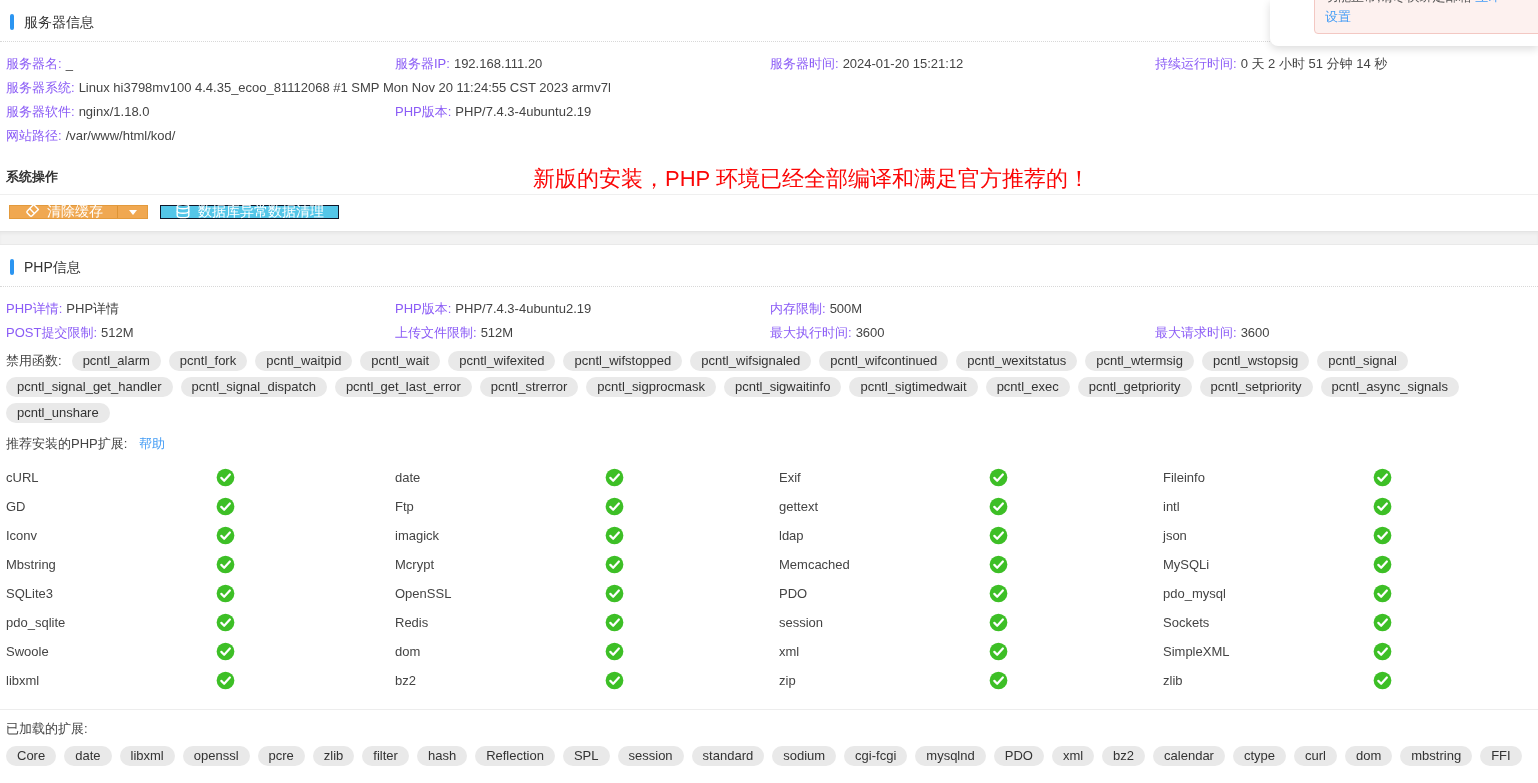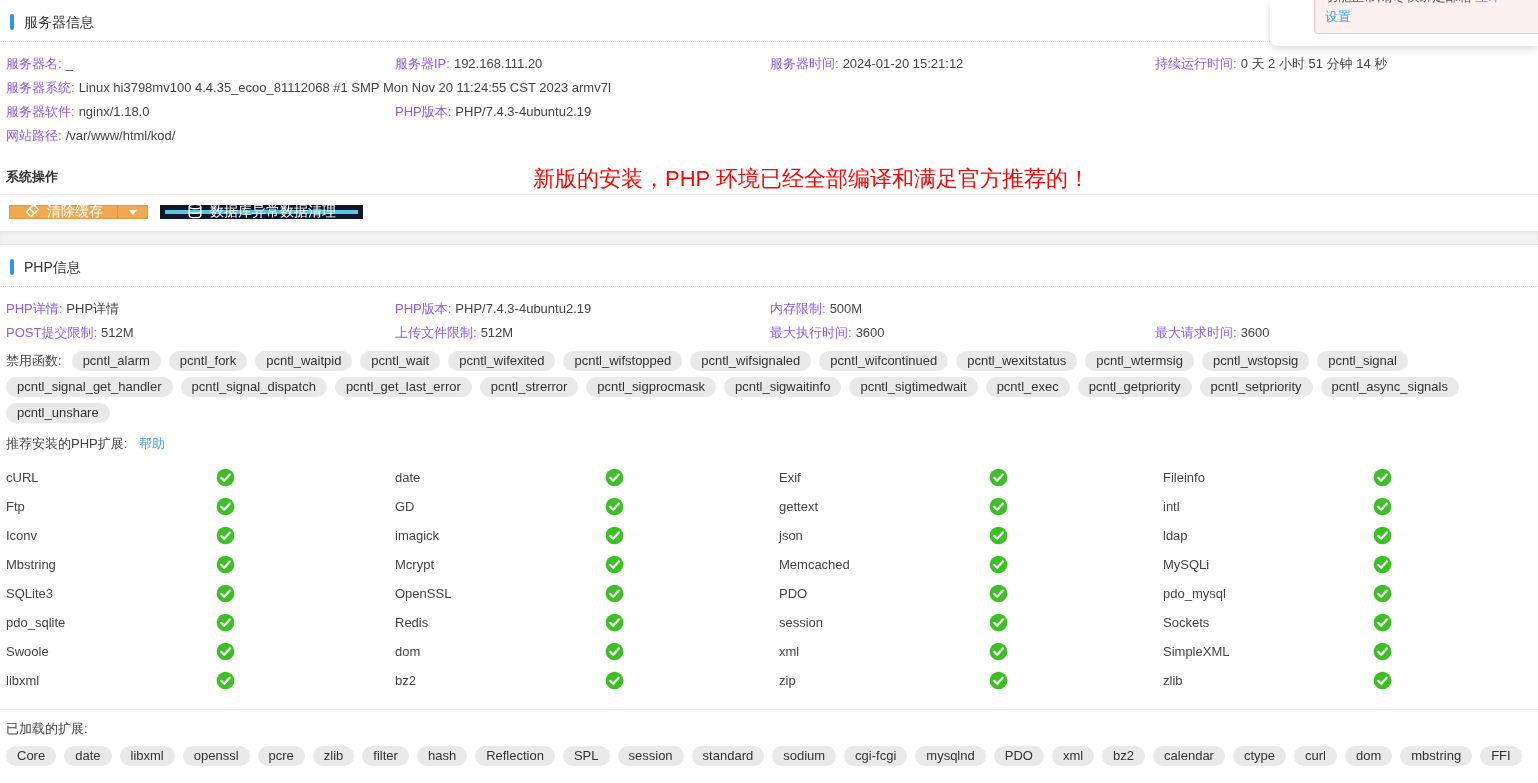--- a/index.html
+++ b/index.html
@@ -21,21 +21,21 @@
   a.link { color:#459df5; text-decoration:none; cursor:pointer; }
   .ops { padding-left:6px; margin-top:20px; }
   .ops-title { font-weight:bold; color:#333; font-size:13px; margin:4px 0 8px 0;font-family:Liberation Mono, monospace; }
   .ops-divider { border-top:1px solid #efefef; margin:0 -6px 0 -6px; }
   .ops-buttons { display:flex; align-items:center; gap:12px; padding:10px 0 12px 3px; }
   .btn { height:14px; border-radius:0; display:inline-flex; align-items:center; color:#fff; font-size:14px; cursor:pointer; user-select:none; }
   .btn-warning { background:#f0a851; border:1px solid #e39a3c; }
   .btn-warning .btn-main { display:inline-flex; align-items:center; gap:7px; padding:0 14px; height:100%; }
   .btn-warning .btn-caret { width:30px; height:100%; border-left:1px solid #dd9435; display:inline-flex; align-items:center; justify-content:center; }
   .caret { width:0; height:0; border-left:4px solid transparent; border-right:4px solid transparent; border-top:5px solid #fff; }
-  .btn-info { background:#54c6e8; border:5px solid #0f172a; padding:0 22px; gap:7px; }
+  .btn-info { background:#54c6e8; border:1px solid #0f172a; padding:0 14px; gap:7px; }
   .annotation { position:absolute; left:533px; top:164px; font-size:22px; color:#fb0606; white-space:nowrap; }
   .gray-band { height:14px; background:#f2f2f2; border-top:1px solid #e4e4e4; border-bottom:1px solid #e9e9e9; box-shadow:inset 0 2px 3px rgba(0,0,0,0.04); }
   .tags-flow { display:flex; flex-wrap:wrap; align-items:center; gap:6px 8px; padding:6px 8px 2px 6px; }
   .tags-label { margin-right:2px; color:#444; }
   .pill { background:#e9e9e9; color:#333; border-radius:10px; padding:2px 11px; line-height:16px; white-space:nowrap; }
   .rec-row { padding:10px 0 2px 6px; }
   .ext-grid { display:grid; grid-template-columns:389px 384px 384px auto; grid-auto-rows:29px; align-items:center; padding:8px 0 4px 6px; }
   .ext-cell { position:relative; height:19px; display:flex; align-items:center; }
   .ext-name { color:#444; }
   .check { position:absolute; left:210px; top:0; width:19px; height:19px; display:inline-flex; }
@@ -193,40 +193,40 @@
         <span class="ext-name">Fileinfo</span>
         <span class="check">
           <svg width="19" height="19" viewBox="0 0 20 20">
             <circle cx="10" cy="10" r="9.3" fill="#3dbf26"></circle>
             <path d="M5.6 10.4 l3 3 l6-6.6" stroke="#fff" stroke-width="2.3" fill="none" stroke-linecap="round" stroke-linejoin="round"></path>
           </svg>
         </span>
       </div>
 
       <div class="ext-cell">
+        <span class="ext-name">GD</span>
+        <span class="check">
+          <svg width="19" height="19" viewBox="0 0 20 20">
+            <circle cx="10" cy="10" r="9.3" fill="#3dbf26"></circle>
+            <path d="M5.6 10.4 l3 3 l6-6.6" stroke="#fff" stroke-width="2.3" fill="none" stroke-linecap="round" stroke-linejoin="round"></path>
+          </svg>
+        </span>
+      </div>
+
+      <div class="ext-cell">
         <span class="ext-name">Ftp</span>
         <span class="check">
           <svg width="19" height="19" viewBox="0 0 20 20">
             <circle cx="10" cy="10" r="9.3" fill="#3dbf26"></circle>
             <path d="M5.6 10.4 l3 3 l6-6.6" stroke="#fff" stroke-width="2.3" fill="none" stroke-linecap="round" stroke-linejoin="round"></path>
           </svg>
         </span>
       </div>
 
       <div class="ext-cell">
-        <span class="ext-name">GD</span>
-        <span class="check">
-          <svg width="19" height="19" viewBox="0 0 20 20">
-            <circle cx="10" cy="10" r="9.3" fill="#3dbf26"></circle>
-            <path d="M5.6 10.4 l3 3 l6-6.6" stroke="#fff" stroke-width="2.3" fill="none" stroke-linecap="round" stroke-linejoin="round"></path>
-          </svg>
-        </span>
-      </div>
-
-      <div class="ext-cell">
         <span class="ext-name">gettext</span>
         <span class="check">
           <svg width="19" height="19" viewBox="0 0 20 20">
             <circle cx="10" cy="10" r="9.3" fill="#3dbf26"></circle>
             <path d="M5.6 10.4 l3 3 l6-6.6" stroke="#fff" stroke-width="2.3" fill="none" stroke-linecap="round" stroke-linejoin="round"></path>
           </svg>
         </span>
       </div>
 
       <div class="ext-cell">
@@ -253,31 +253,31 @@
         <span class="ext-name">imagick</span>
         <span class="check">
           <svg width="19" height="19" viewBox="0 0 20 20">
             <circle cx="10" cy="10" r="9.3" fill="#3dbf26"></circle>
             <path d="M5.6 10.4 l3 3 l6-6.6" stroke="#fff" stroke-width="2.3" fill="none" stroke-linecap="round" stroke-linejoin="round"></path>
           </svg>
         </span>
       </div>
 
       <div class="ext-cell">
+        <span class="ext-name">ldap</span>
+        <span class="check">
+          <svg width="19" height="19" viewBox="0 0 20 20">
+            <circle cx="10" cy="10" r="9.3" fill="#3dbf26"></circle>
+            <path d="M5.6 10.4 l3 3 l6-6.6" stroke="#fff" stroke-width="2.3" fill="none" stroke-linecap="round" stroke-linejoin="round"></path>
+          </svg>
+        </span>
+      </div>
+
+      <div class="ext-cell">
         <span class="ext-name">json</span>
-        <span class="check">
-          <svg width="19" height="19" viewBox="0 0 20 20">
-            <circle cx="10" cy="10" r="9.3" fill="#3dbf26"></circle>
-            <path d="M5.6 10.4 l3 3 l6-6.6" stroke="#fff" stroke-width="2.3" fill="none" stroke-linecap="round" stroke-linejoin="round"></path>
-          </svg>
-        </span>
-      </div>
-
-      <div class="ext-cell">
-        <span class="ext-name">ldap</span>
         <span class="check">
           <svg width="19" height="19" viewBox="0 0 20 20">
             <circle cx="10" cy="10" r="9.3" fill="#3dbf26"></circle>
             <path d="M5.6 10.4 l3 3 l6-6.6" stroke="#fff" stroke-width="2.3" fill="none" stroke-linecap="round" stroke-linejoin="round"></path>
           </svg>
         </span>
       </div>
 
       <div class="ext-cell">
         <span class="ext-name">Mbstring</span>

